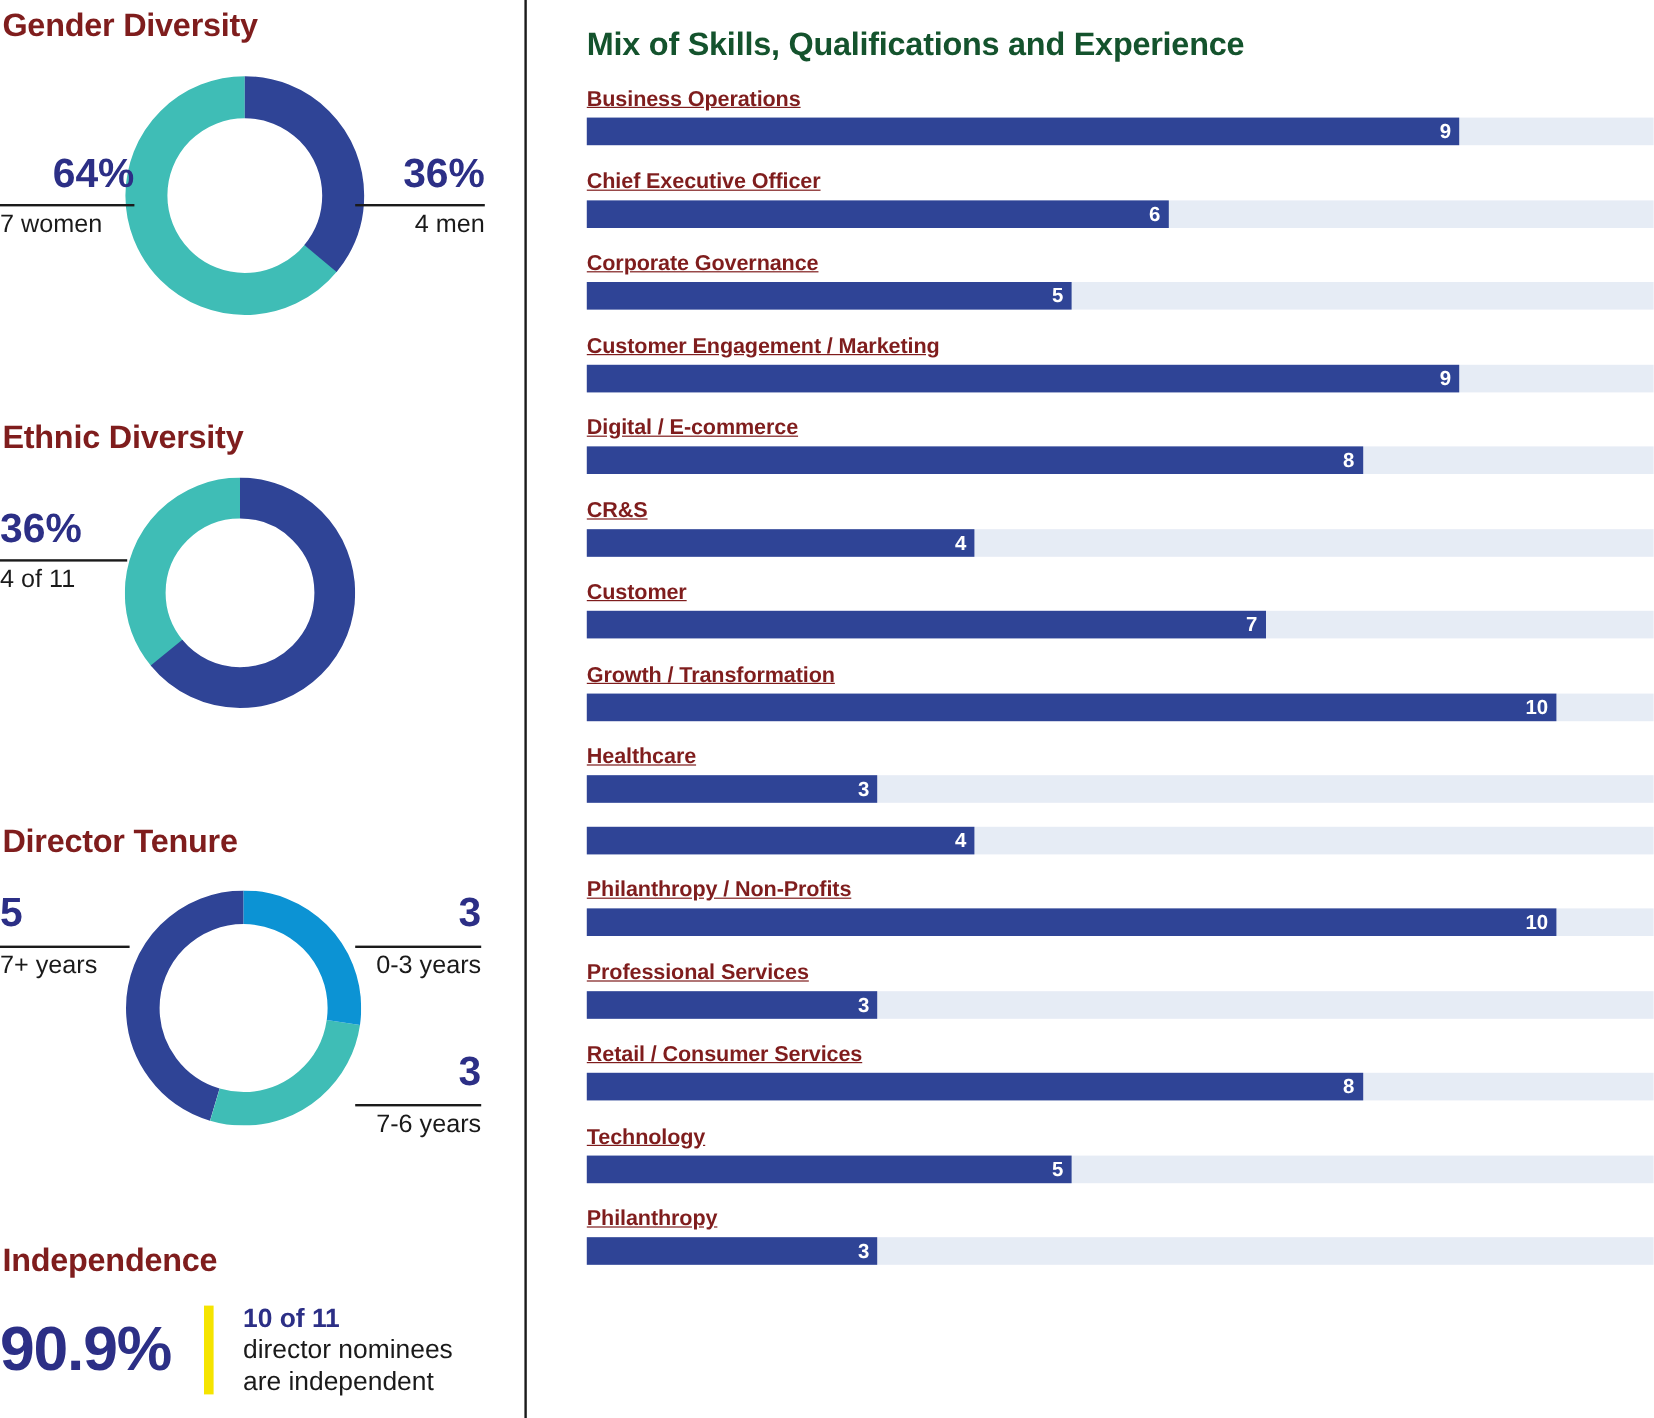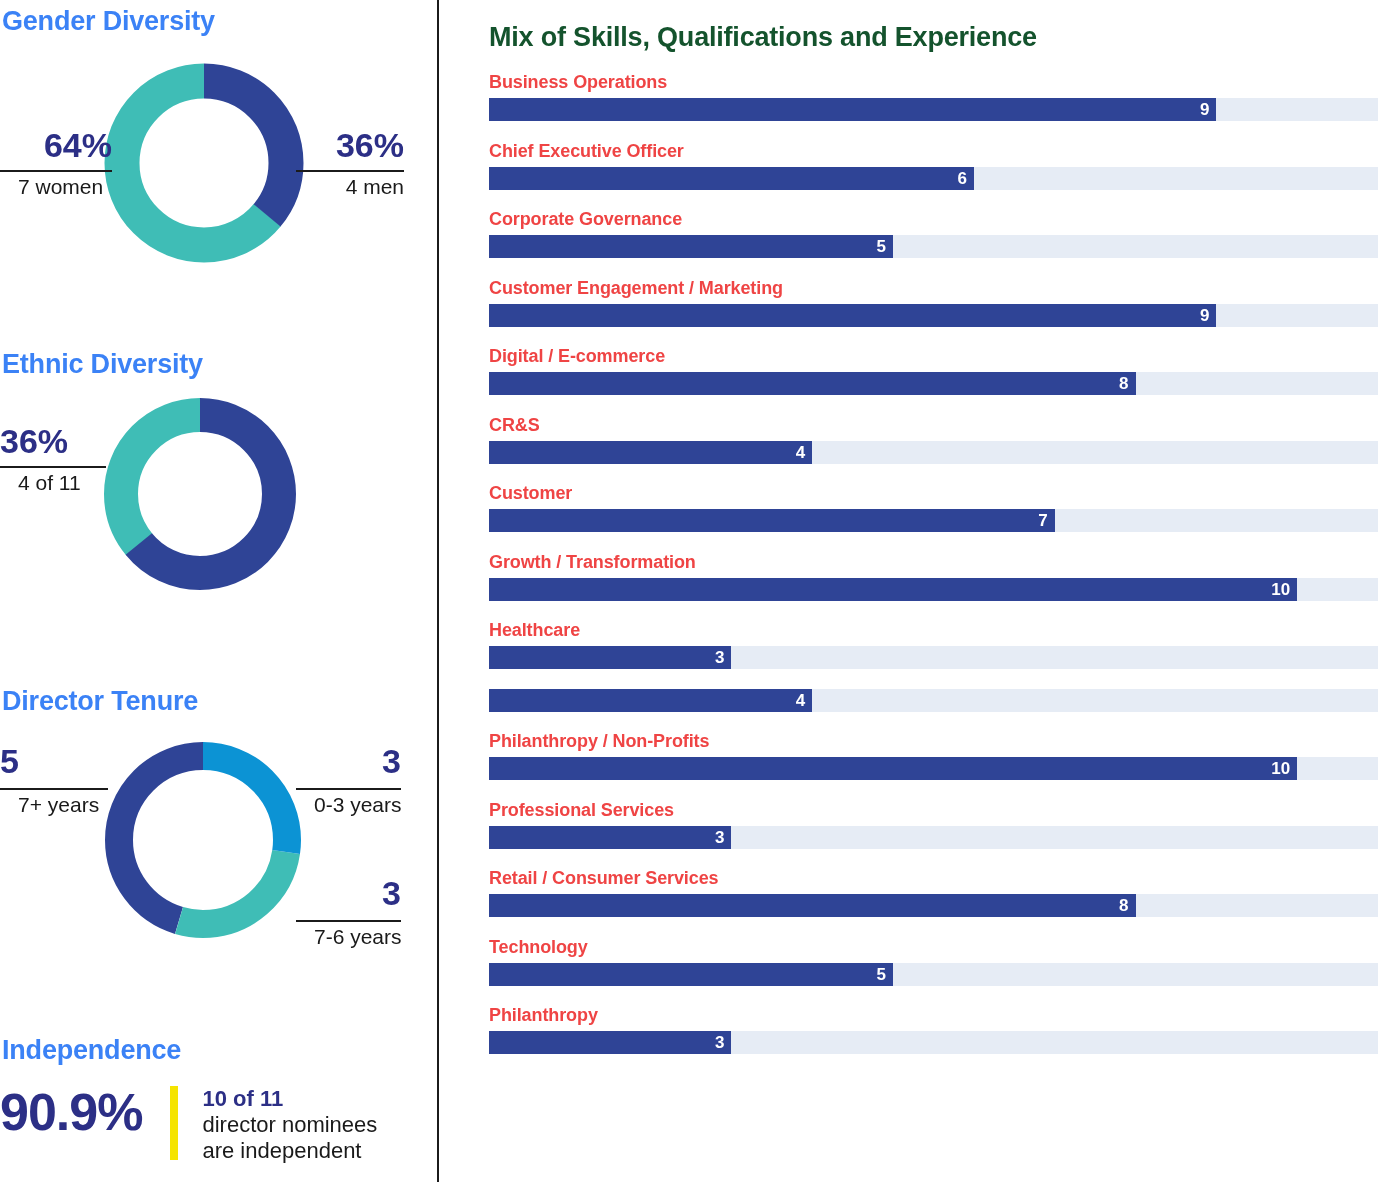--- a/index.html
+++ b/index.html
@@ -36,21 +36,21 @@
     top: 0;
     width: 2px;
     height: 1182px;
     background: #1b1b1b;
   }
 
   .panel { position: absolute; left: 0; width: 438px; }
   .panel-title {
     font-size: 27px;
     font-weight: bold;
-    color: #3b82f6;
+    color: #7f1d1d;
     letter-spacing: -0.2px;
     margin: 0;
     padding-left: 2px;
     white-space: nowrap;
   }
 
   .donut-wrap { position: absolute; }
   .donut-svg { display: block; }
 
   .stat {
@@ -62,30 +62,29 @@
     font-weight: bold;
     color: #2c2f86;
     line-height: 1.0;
     display: block;
   }
   .stat .sub {
     font-size: 21px;
     color: #1a1a1a;
     line-height: 1.15;
     display: block;
-    margin-left: 18px;
   }
   .stat.right { text-align: right; }
   .stat.left  { text-align: left; }
 
   
   .indep-row {
     position: absolute;
     display: flex;
-    align-items: flex-start;
+    align-items: center;
   }
   .indep-pct {
     font-size: 52px;
     font-weight: bold;
     color: #2c2f86;
     line-height: 1;
     letter-spacing: -1px;
   }
   .indep-bar {
     width: 8px;
@@ -120,23 +119,24 @@
     color: #14532d;
     margin: 0;
     padding-top: 22px;
     letter-spacing: -0.2px;
   }
   .bars { margin-top: 19px; }
   .bar-row { margin-bottom: 19.5px; }
   .bar-label {
     font-size: 18px;
     font-weight: bold;
-    color: #ef4444;
+    color: #7f1d1d;
     margin-bottom: 5px;
     letter-spacing: -0.1px;
+    text-decoration: underline;
   }
   .bar-track {
     position: relative;
     width: 889px;
     height: 23px;
     background: #e6ecf5;
   }
   .bar-fill {
     position: absolute;
     left: 0;

